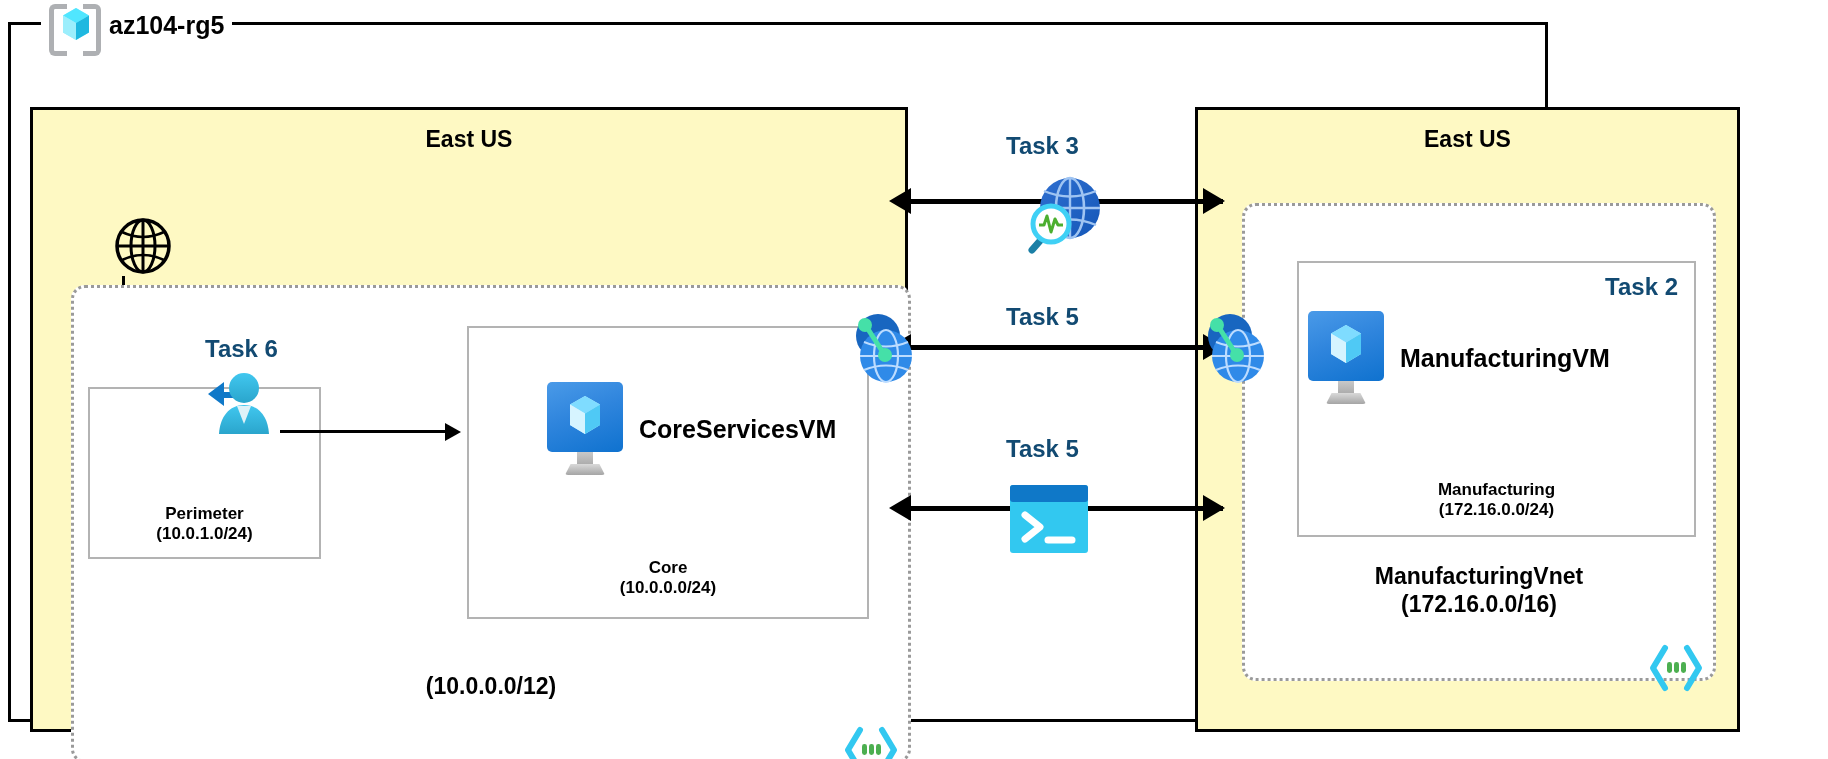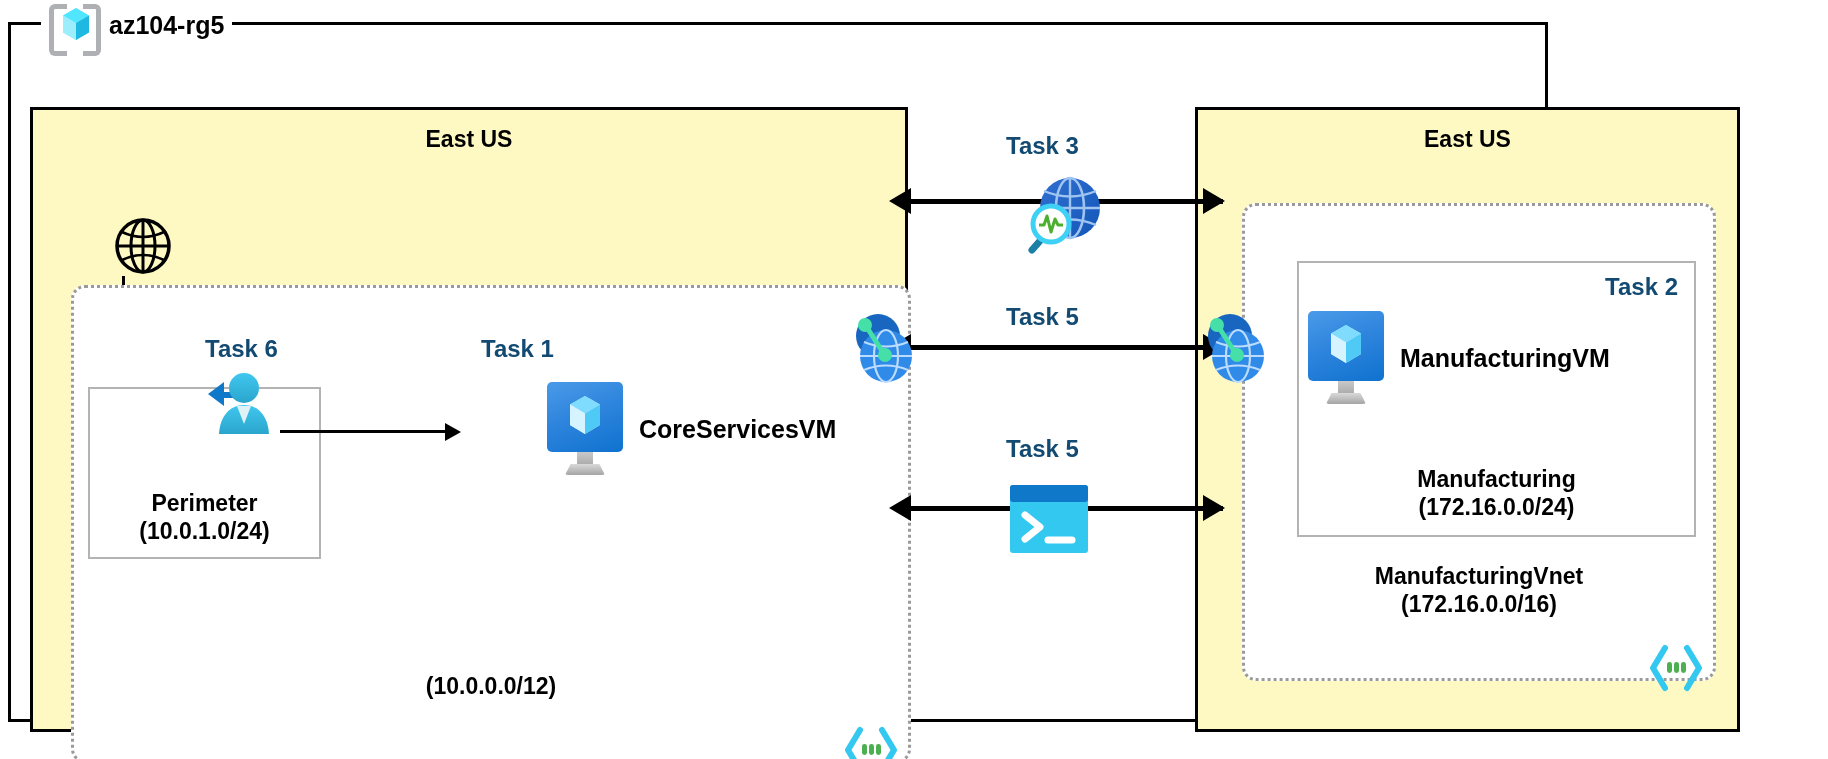--- a/index.html
+++ b/index.html
@@ -58,21 +58,21 @@
 
   
   .subnet{
     position:absolute;background:#fff;border:2px solid #b3b3b3;box-sizing:border-box;
   }
   #subnet-perimeter{left:55px;top:277px;width:233px;height:172px;}
   #subnet-core{left:434px;top:216px;width:402px;height:293px;}
   #subnet-manu{left:1283px;top:233px;width:399px;height:276px;}
   .subnet-label{
     position:absolute;left:0;right:0;text-align:center;
-    font-size:23px;font-weight:bold;color:#000;line-height:1.22;
+    font-size:17px;font-weight:bold;color:#000;line-height:1.22;
   }
   #subnet-perimeter .subnet-label{bottom:12px;}
   #subnet-core .subnet-label{bottom:18px;}
   #subnet-manu .subnet-label{bottom:14px;}
 
   
   .task{
     position:absolute;font-size:24px;font-weight:bold;color:#124a72;white-space:nowrap;
   }
   #task1{left:448px;top:225px;}
@@ -203,20 +203,26 @@
         <path d="M48 37 C33 37 24 49 23 66 L73 66 C72 49 63 37 48 37 Z" fill="url(#usrg)"></path>
         <path d="M41 38 L48 56 L55 38 Z" fill="#dff2f8"></path>
       </svg>
     </span>
 
     <div class="conn h" style="left:247px;top:320px;width:167px;"></div>
     <div class="arrowhead ah-right" style="left:412px;top:313px;"></div>
 
     <div id="task1" class="task">Task 1</div>
 
+    <div id="subnet-core" class="subnet">
+      <div class="subnet-label">
+        <div>Core</div>
+        <div>(10.0.0.0/24)</div>
+      </div>
+    </div>
 
     <div id="vm-core" class="vm-row">
       <span class="vm-icon">
         <span class="screen"></span>
         <span class="neck"></span>
         <span class="base"></span>
         <svg width="32" height="40" viewBox="0 0 32 40">
           <polygon points="16,1 31,9.5 31,30 16,39 1,30 1,9.5" fill="#bfeeff"></polygon>
           <polygon points="16,1 31,9.5 16,18.5 1,9.5" fill="#7fdcff"></polygon>
           <polygon points="16,18.5 31,9.5 31,30 16,39" fill="#4fc9f5"></polygon>

